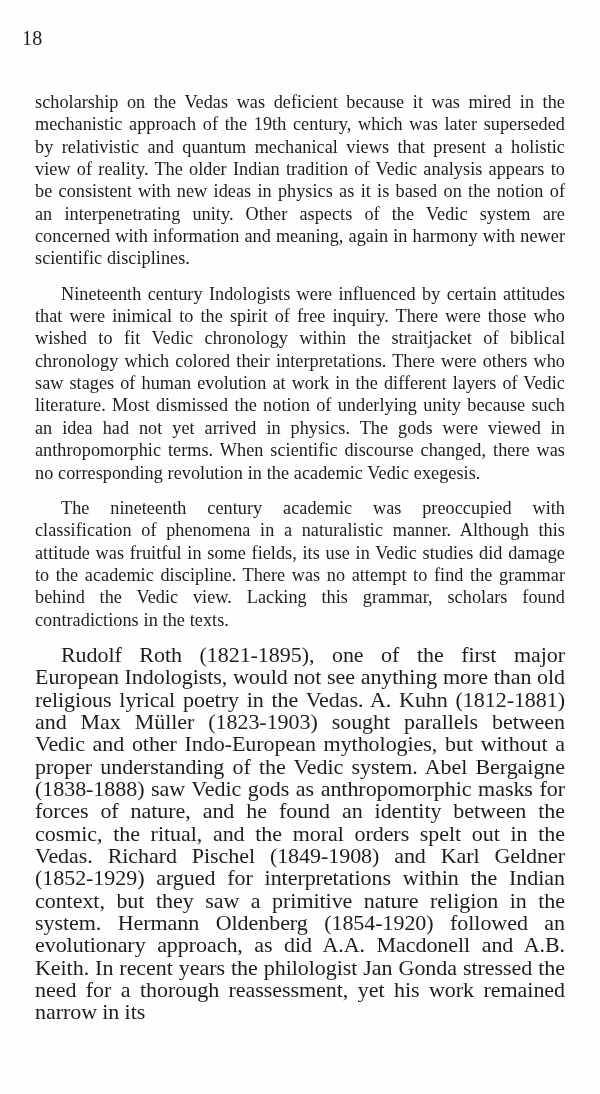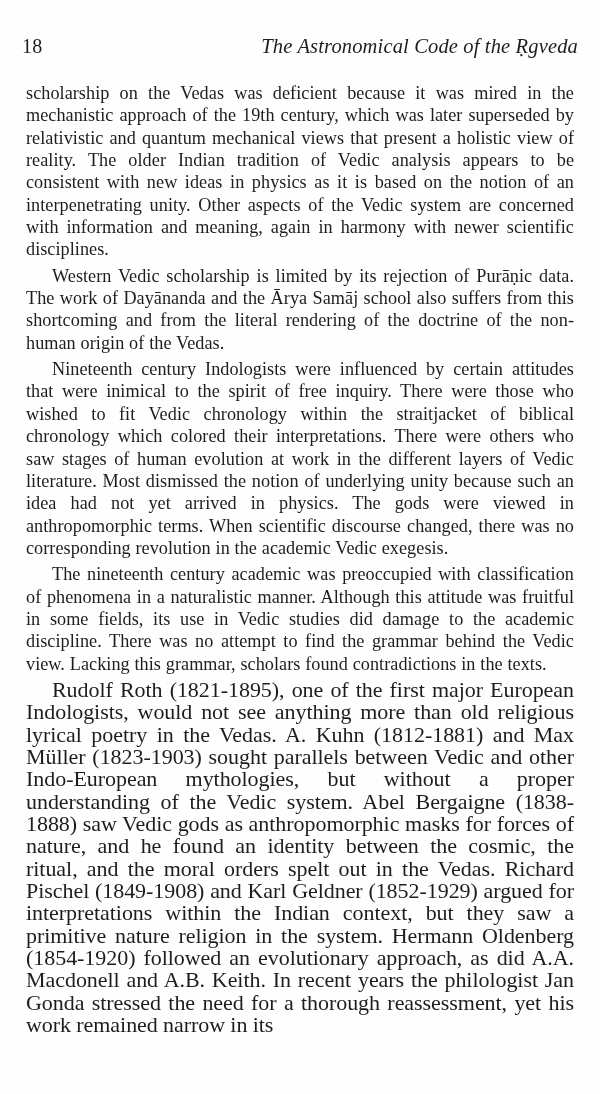--- a/index.html
+++ b/index.html
@@ -28,40 +28,39 @@
     height: 24px;
     display: flex;
     align-items: baseline;
     justify-content: space-between;
   }
   .folio {
     font-size: 20px;
     line-height: 24px;
     letter-spacing: 0.2px;
     color: #1d1d1d;
-    margin-top: 8px;
   }
   .head-title {
     font-style: italic;
     font-size: 20.5px;
     line-height: 24px;
     letter-spacing: 0.15px;
     color: #1d1d1d;
     white-space: nowrap;
   }
 
   
   .textblock {
     position: absolute;
     left: 22px;
     top: 78px;
     width: 556px;
   }
   p.para {
-    margin: 4px;
+    margin: 13px;
     text-align: justify;
     text-justify: inter-word;
     font-size: 18.2px;
     line-height: 22.35px;
     letter-spacing: 0.05px;
     word-spacing: 0.2px;
     color: #1d1d1d;
     hyphens: none;
   }
   p.para + p.para {
@@ -82,24 +81,22 @@
     text-align-last: left;
   }
 </style>
 </head>
 <body>
 
 <div class="page">
 
   <div class="running-head">
     <span class="folio">18</span>
-    <span class="head-title">The Astronomical Code of the Ṛgveda</span>
   </div>
 
   <div class="textblock">
     <p class="para continuation">scholarship on the Vedas was deficient because it was mired in the mechanistic approach of the 19th century, which was later superseded by relativistic and quantum mechanical views that present a holistic view of reality. The older Indian tradition of Vedic analysis appears to be consistent with new ideas in physics as it is based on the notion of an interpenetrating unity. Other aspects of the Vedic system are concerned with information and meaning, again in harmony with newer scientific disciplines.</p>
-    <p class="para">Western Vedic scholarship is limited by its rejection of Purāṇic data. The work of Dayānanda and the Ārya Samāj school also suffers from this shortcoming and from the literal rendering of the doctrine of the non-human origin of the Vedas.</p>
     <p class="para">Nineteenth century Indologists were influenced by certain attitudes that were inimical to the spirit of free inquiry. There were those who wished to fit Vedic chronology within the straitjacket of biblical chronology which colored their interpretations. There were others who saw stages of human evolution at work in the different layers of Vedic literature. Most dismissed the notion of underlying unity because such an idea had not yet arrived in physics. The gods were viewed in anthropomorphic terms. When scientific discourse changed, there was no corresponding revolution in the academic Vedic exegesis.</p>
     <p class="para">The nineteenth century academic was preoccupied with classification of phenomena in a naturalistic manner. Although this attitude was fruitful in some fields, its use in Vedic studies did damage to the academic discipline. There was no attempt to find the grammar behind the Vedic view. Lacking this grammar, scholars found contradictions in the texts.</p>
     <p class="para tight">Rudolf Roth (1821-1895), one of the first major European Indologists, would not see anything more than old religious lyrical poetry in the Vedas. A. Kuhn (1812-1881) and Max Müller (1823-1903) sought parallels between Vedic and other Indo-European mythologies, but without a proper understanding of the Vedic system. Abel Bergaigne (1838-1888) saw Vedic gods as anthropomorphic masks for forces of nature, and he found an identity between the cosmic, the ritual, and the moral orders spelt out in the Vedas. Richard Pischel (1849-1908) and Karl Geldner (1852-1929) argued for interpretations within the Indian context, but they saw a primitive nature religion in the system. Hermann Oldenberg (1854-1920) followed an evolutionary approach, as did A.A. Macdonell and A.B. Keith. In recent years the philologist Jan Gonda stressed the need for a thorough reassessment, yet his work remained narrow in its</p>
   </div>
 
 </div>
 
 </body></html>

